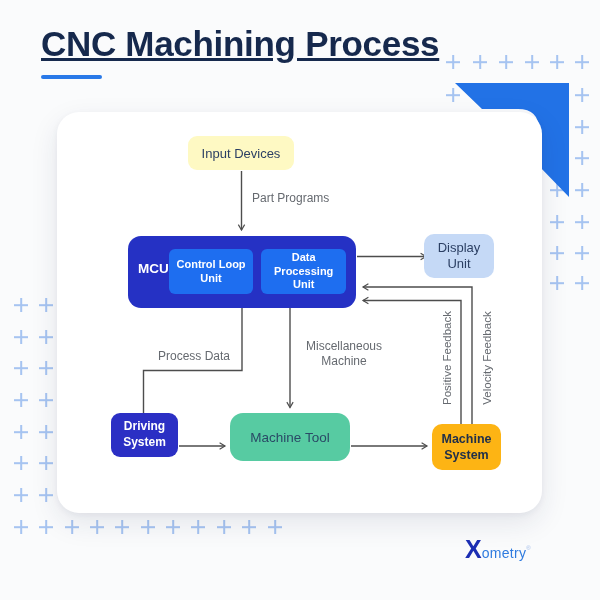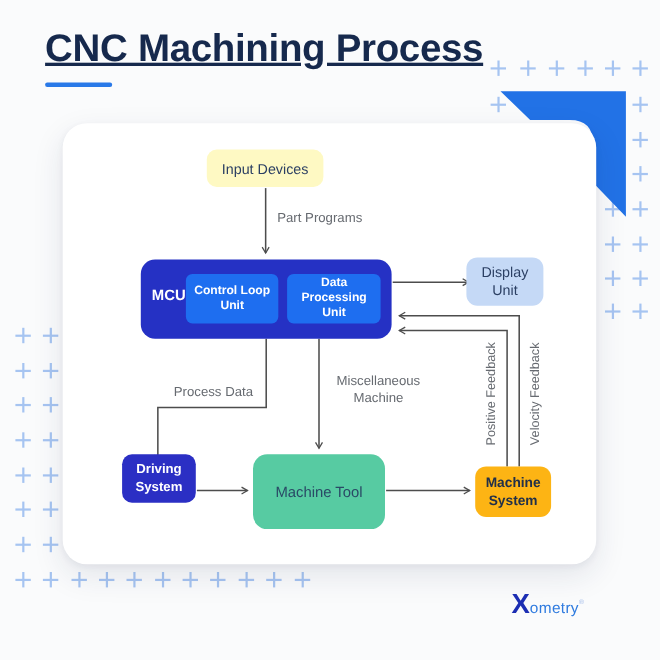--- a/index.html
+++ b/index.html
@@ -32,21 +32,21 @@
          flex-direction:row;justify-content:flex-start;padding:7px 10px 8px 10px;}
   .mcu-title{font-size:13.5px;font-weight:700;color:#ffffff;margin-bottom:6px;}
   .mcu-row{display:flex;width:100%;gap:8px;flex:1;}
   .subnode{flex:1;background:#1e6ef0;border-radius:6px;display:flex;align-items:center;
            justify-content:center;text-align:center;color:#ffffff;font-size:11px;font-weight:600;
            line-height:1.25;padding:2px 4px;box-sizing:border-box;}
   .n-display{left:424px;top:234px;width:70px;height:44px;background:#c5d9f6;border-radius:10px;
              font-size:13px;font-weight:500;color:#2b3f63;line-height:1.25;}
   .n-driving{left:111px;top:413px;width:67px;height:44px;background:#2b2fc4;border-radius:9px;
              font-size:12px;font-weight:700;color:#ffffff;line-height:1.3;}
-  .n-machine{left:230px;top:413px;width:120px;height:68px;background:#57cba2;border-radius:13px;
+  .n-machine{left:230px;top:413px;width:120px;height:48px;background:#57cba2;border-radius:13px;
              font-size:13.5px;font-weight:500;color:#2a4a66;}
   .n-feedback{left:432px;top:424px;width:69px;height:46px;background:#fdb414;border-radius:10px;
               font-size:12.5px;font-weight:600;color:#223049;line-height:1.3;}
   .wrap2{width:60px;}
 
   .connectors{position:absolute;left:0;top:0;width:600px;height:600px;pointer-events:none;}
 
   .edge-label{position:absolute;font-size:12px;color:#666a70;white-space:nowrap;}
   .el-part{left:252px;top:191px;}
   .el-motion{left:194px;top:356px;transform:translate(-50%,-50%);}

